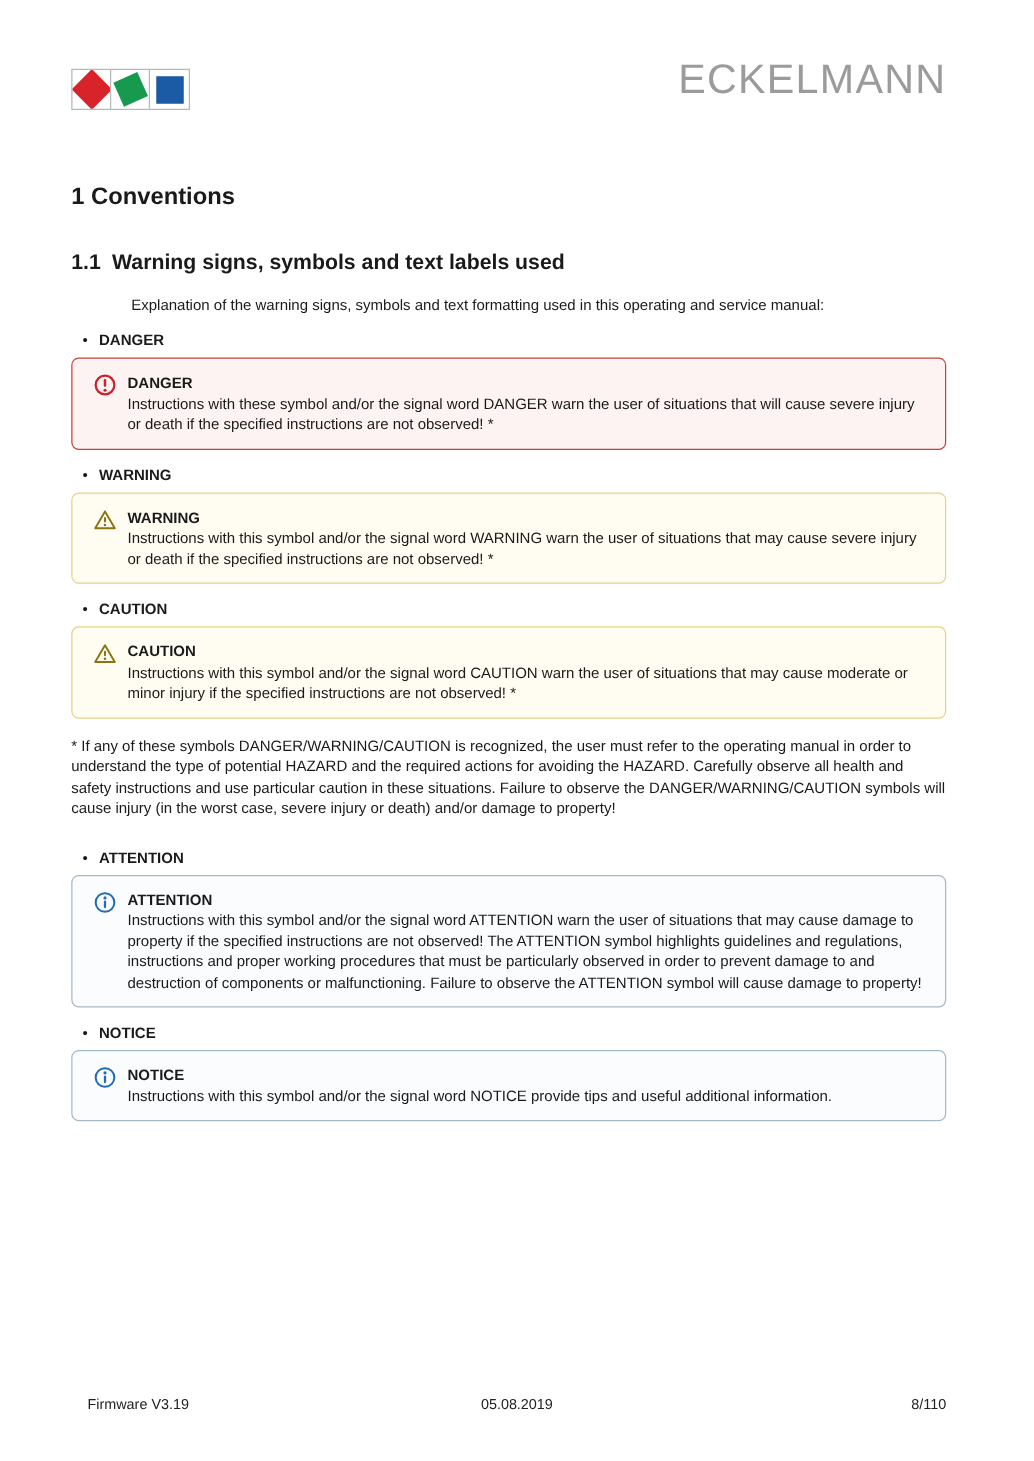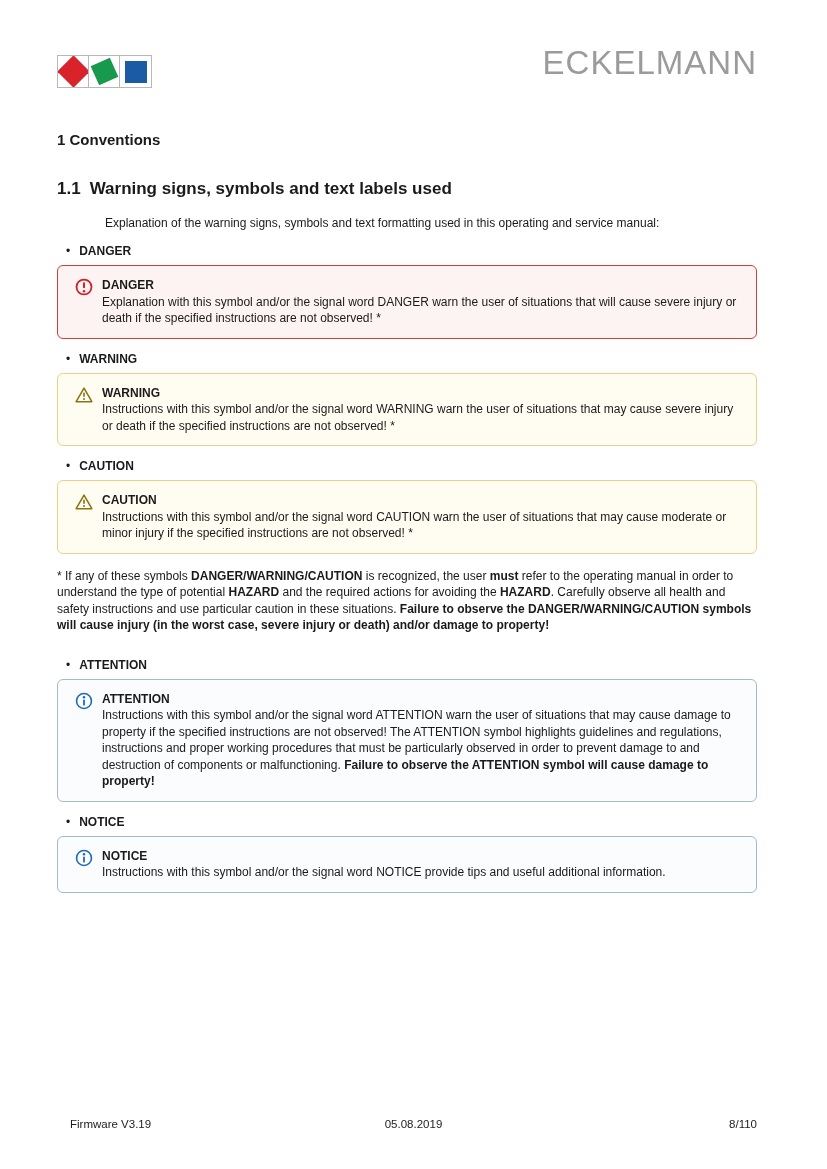--- a/index.html
+++ b/index.html
@@ -31,21 +31,21 @@
   .sq-red   { width:23px; height:23px; background:var(--logo-red);   transform:rotate(45deg); }
   .sq-green { width:21px; height:21px; background:var(--logo-green); transform:rotate(-24deg); }
   .sq-blue  { width:22px; height:22px; background:var(--logo-blue); }
   .wordmark {
     font-size:33px; line-height:33px;
     font-weight:300;
     color:var(--brand-gray);
     letter-spacing:1px;
   }
   
-  .h1 { font-size:15px; font-weight:bold; margin-top:25px; }
+  .h1 { font-size:19px; font-weight:bold; margin-top:41px; }
   .h2 { font-size:17px; font-weight:bold; margin-top:31px; }
   .h2 .num { margin-right:9px; }
   .intro { font-size:12px; line-height:16px; margin-top:16px;margin-left:48px; }
   
   .bullet { display:flex; font-size:12px; font-weight:bold; margin:12px 0 0 9px; line-height:16px; }
   .bullet .dot { margin-right:9px; font-weight:normal; }
   
   .nbox {
     margin-top:6px;
     border:1px solid;
@@ -58,21 +58,21 @@
   .nbox .txt { font-size:12px; line-height:16.5px; }
   .nbox .ttl { font-weight:bold; }
   .box-danger  { border-color:var(--danger-border);  background:var(--danger-bg); }
   .box-danger .icn { color:var(--danger-icon); }
   .box-warning { border-color:var(--warning-border); background:var(--warning-bg); }
   .box-warning .icn { color:var(--warning-icon); }
   .box-info    { border-color:var(--info-border);    background:var(--info-bg); }
   .box-info .icn { color:var(--info-icon); }
   
   .hazard { font-size:12px; line-height:16.5px; margin-top:14px; }
-  .b { font-weight:bold; }
+  .b { font-weight:normal; }
   
   .footer {
     position:absolute;
     left:70px; right:70px; top:1118px;
     font-size:11.5px; color:#222;
     display:flex;
   }
   .footer .f-left  { flex:1; text-align:left; }
   .footer .f-mid   { flex:1; text-align:center; }
   .footer .f-right { flex:1; text-align:right; }
@@ -109,21 +109,21 @@
       <span>DANGER</span>
     </div>
     <div class="nbox box-danger">
       <svg class="icn" viewBox="0 0 20 20">
         <circle cx="10" cy="10" r="8.3" fill="none" stroke="currentColor" stroke-width="2"></circle>
         <rect x="8.9" y="4.6" width="2.2" height="6.9" rx="1.1" fill="currentColor"></rect>
         <circle cx="10" cy="14.7" r="1.4" fill="currentColor"></circle>
       </svg>
       <div class="txt">
         <div class="ttl">DANGER</div>
-        <div>Explanation with this symbol and/or the signal word DANGER warn the user of situations that will cause severe injury or death if the specified instructions are not observed! *</div>
+        <div>Instructions with these symbol and/or the signal word DANGER warn the user of situations that will cause severe injury or death if the specified instructions are not observed! *</div>
       </div>
     </div>
 
     <div class="bullet">
       <span class="dot">•</span>
       <span>WARNING</span>
     </div>
     <div class="nbox box-warning">
       <svg class="icn" viewBox="0 0 20 20">
         <path d="M10 2.4 L18.7 17.4 H1.3 Z" fill="none" stroke="currentColor" stroke-width="1.7" stroke-linejoin="round"></path>

